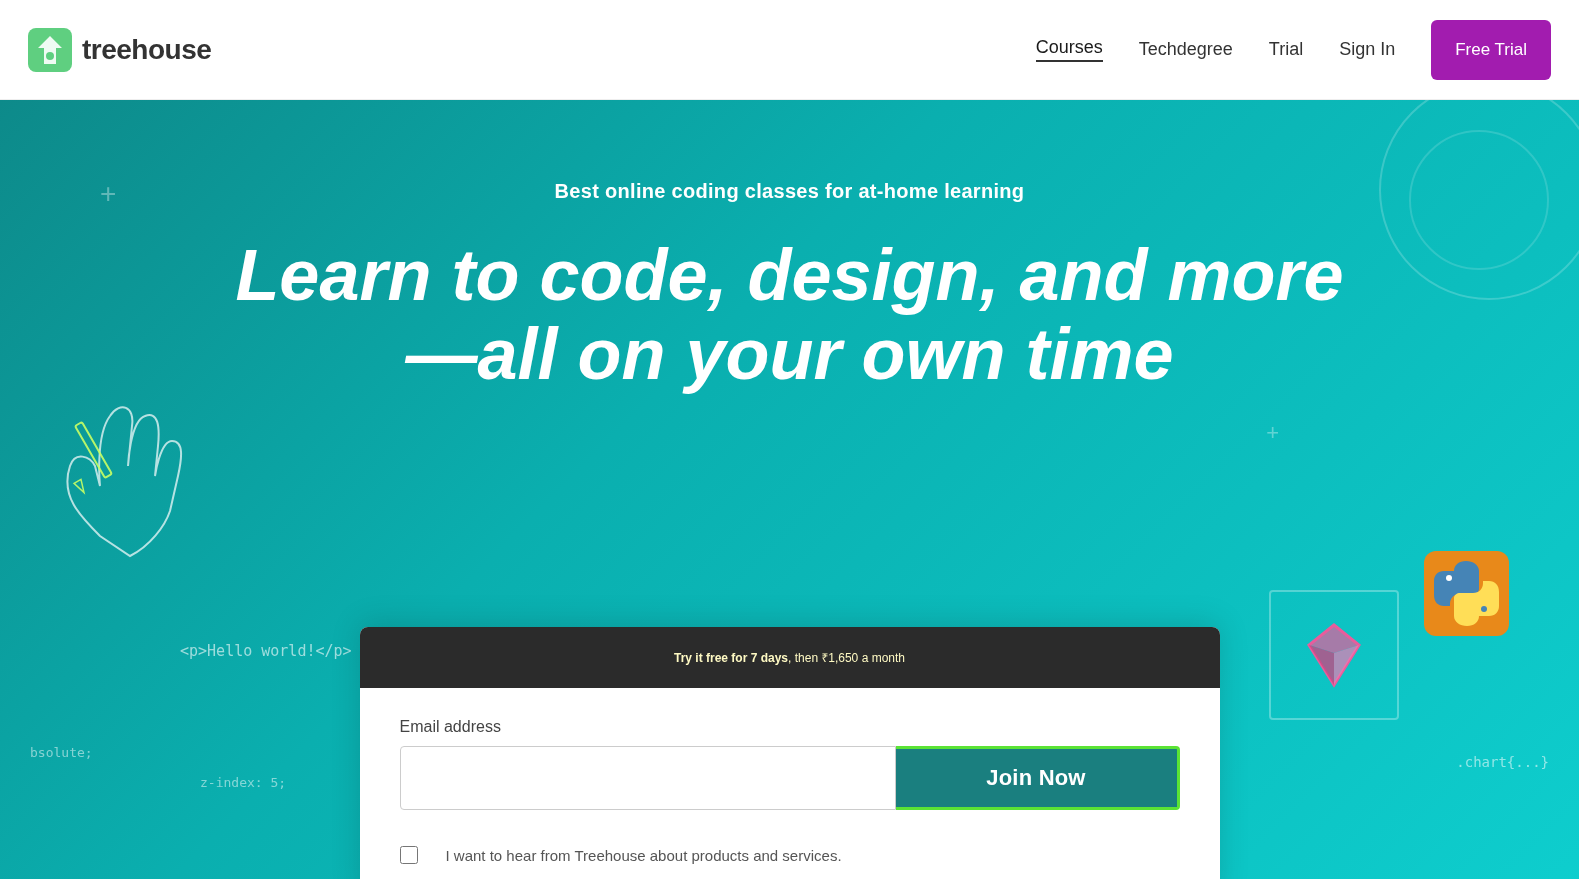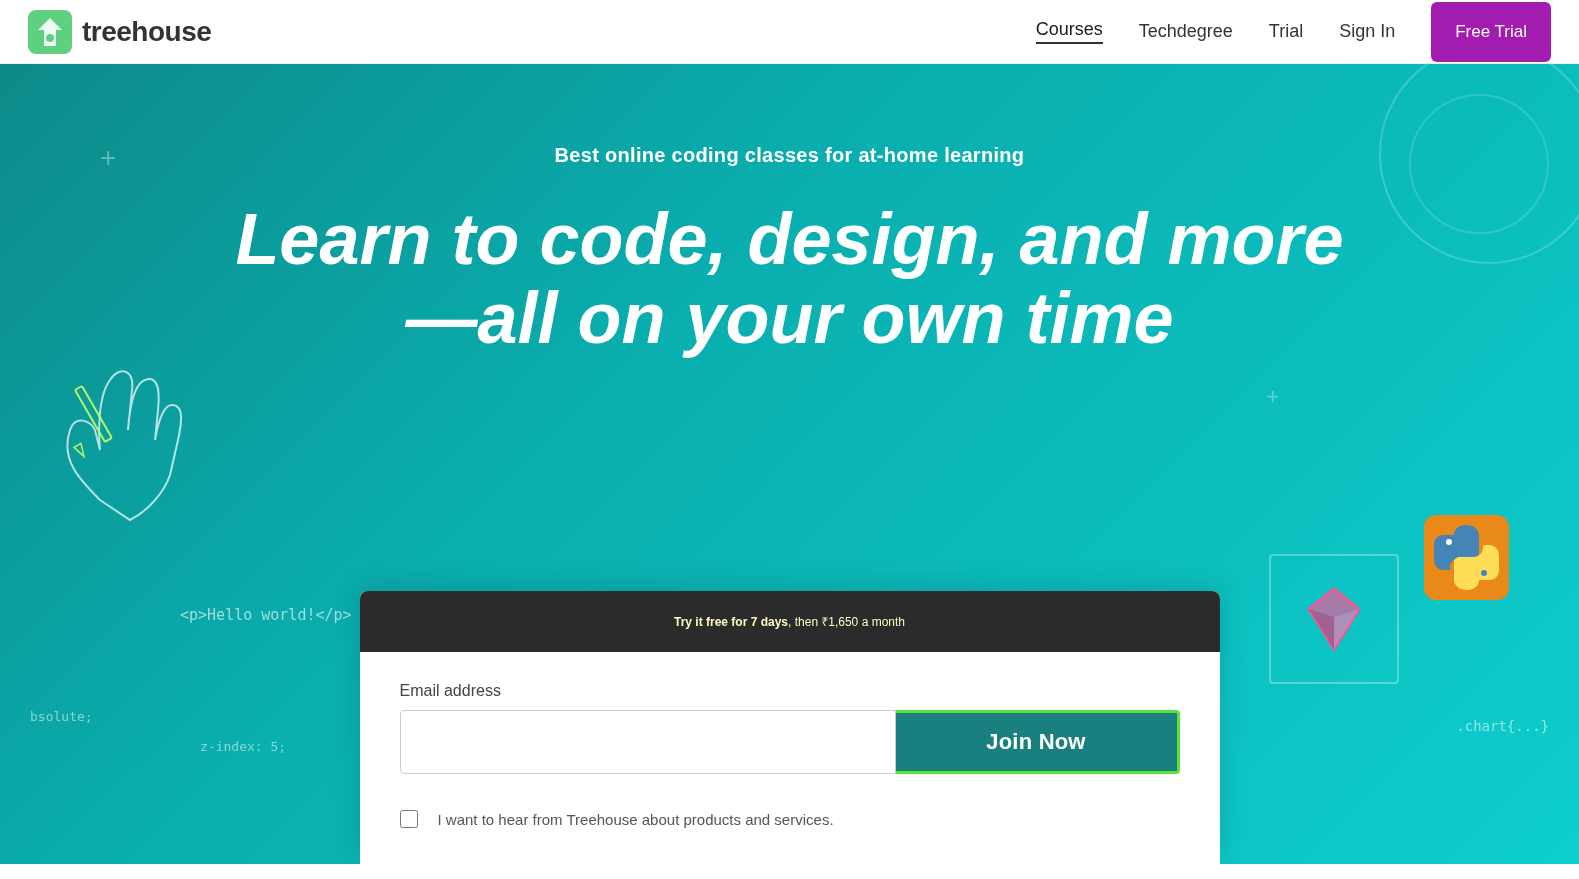--- a/index.html
+++ b/index.html
@@ -4,21 +4,21 @@
   <style>
     * { margin: 0; padding: 0; box-sizing: border-box; }
     body { font-family: -apple-system, BlinkMacSystemFont, 'Segoe UI', sans-serif; overflow-x: hidden; width: 1579px; }
 
     
     .navbar {
       display: flex;
       align-items: center;
       justify-content: space-between;
       padding: 0 28px;
-      height: 64px;
+      height: 100px;
       background: #fff;
       border-bottom: 1px solid #eee;
     }
     .logo-area {
       display: flex;
       align-items: center;
       gap: 10px;
     }
     .logo-icon {
       width: 44px;
@@ -229,21 +229,21 @@
       font-weight: 700;
       border: 3px solid #5be335;
       border-left: none;
       border-radius: 0 4px 4px 0;
       cursor: pointer;
       letter-spacing: 0.2px;
     }
     .checkbox-row {
       display: flex;
       align-items: center;
-      gap: 20px;
+      gap: 28px;
       margin-top: 36px;
     }
     .checkbox-row input[type=checkbox] {
       width: 18px;
       height: 18px;
       cursor: pointer;
       border: 1px solid #999;
     }
     .checkbox-label {
       font-size: 15px;

